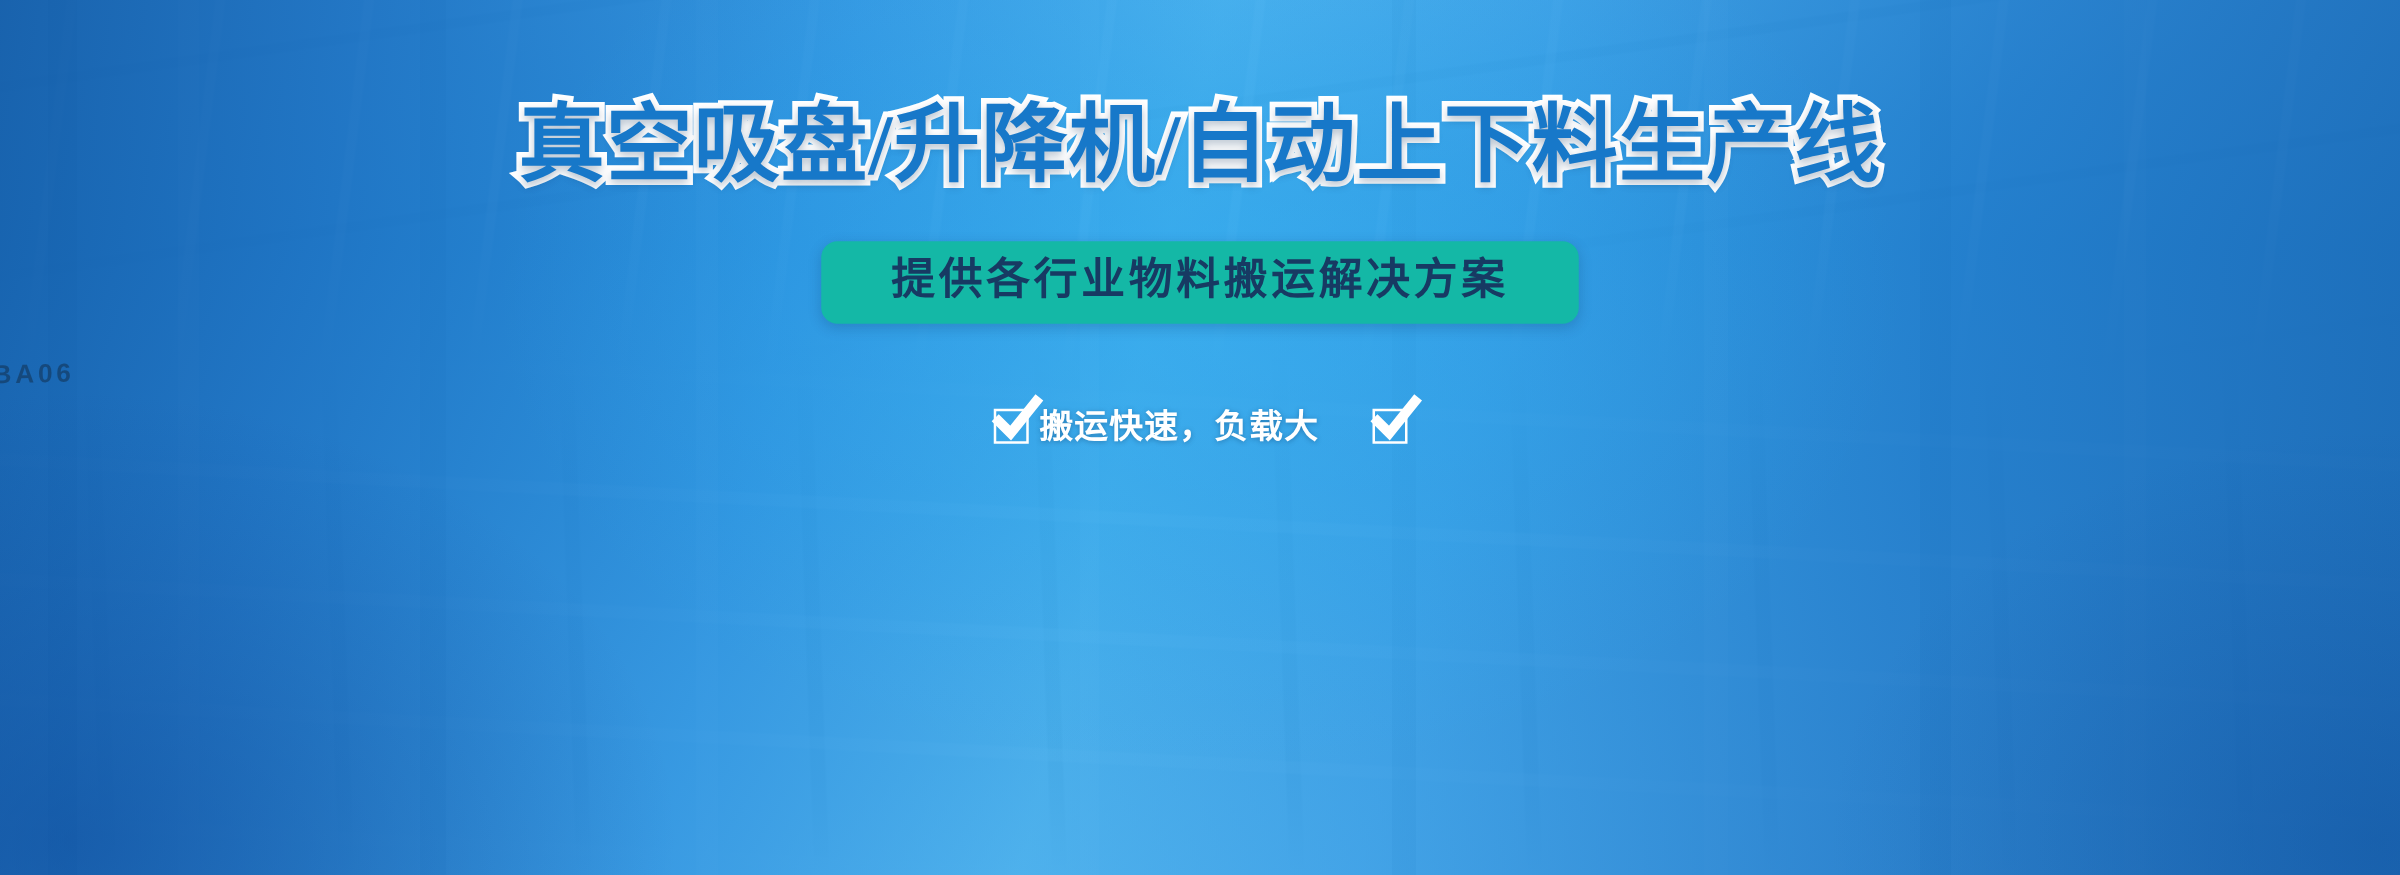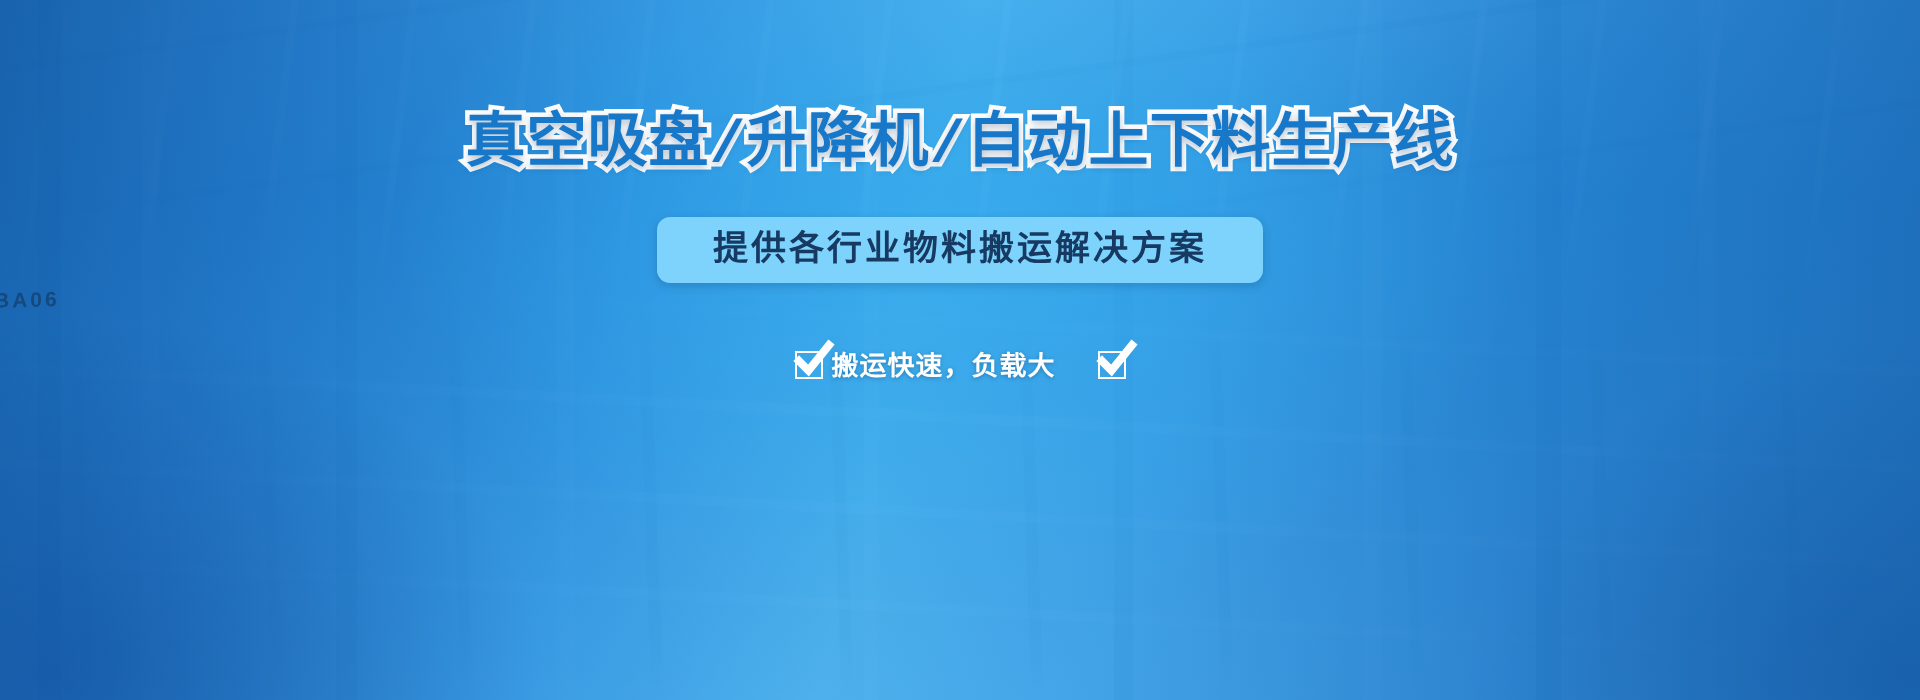--- a/index.html
+++ b/index.html
@@ -137,36 +137,36 @@
   
   .content {
     position: absolute;
     inset: 0;
     display: flex;
     flex-direction: column;
     align-items: center;
   }
 
   .headline {
-    margin-top: 115px;
-    font-size: 60px;
+    margin-top: 82px;
+    font-size: 69px;
     line-height: 1.0;
     font-weight: 900;
     letter-spacing: 1px;
     color: #1778c9;
     white-space: nowrap;
-    font-family: Liberation Mono, monospace;
+    font-family: Liberation Serif, serif;
     -webkit-text-stroke: 9px #ffffff;
     paint-order: stroke fill;
     text-shadow: 0 3px 7px rgba(8,45,90,0.30);
   }
 
   .subtitle-badge {
     margin-top: 42px;
-    background: #7dd3fc;
+    background: #14b8a6;
     color: #173a63;
     font-size: 35px;
     font-weight: 700;
     letter-spacing: 3px;
     line-height: 1;
     padding: 14px 56px 17px 56px;
     border-radius: 13px;
     white-space: nowrap;
     font-family: "DejaVu Sans", "Liberation Sans", sans-serif;
     box-shadow: 0 3px 10px rgba(8,45,90,0.22);

